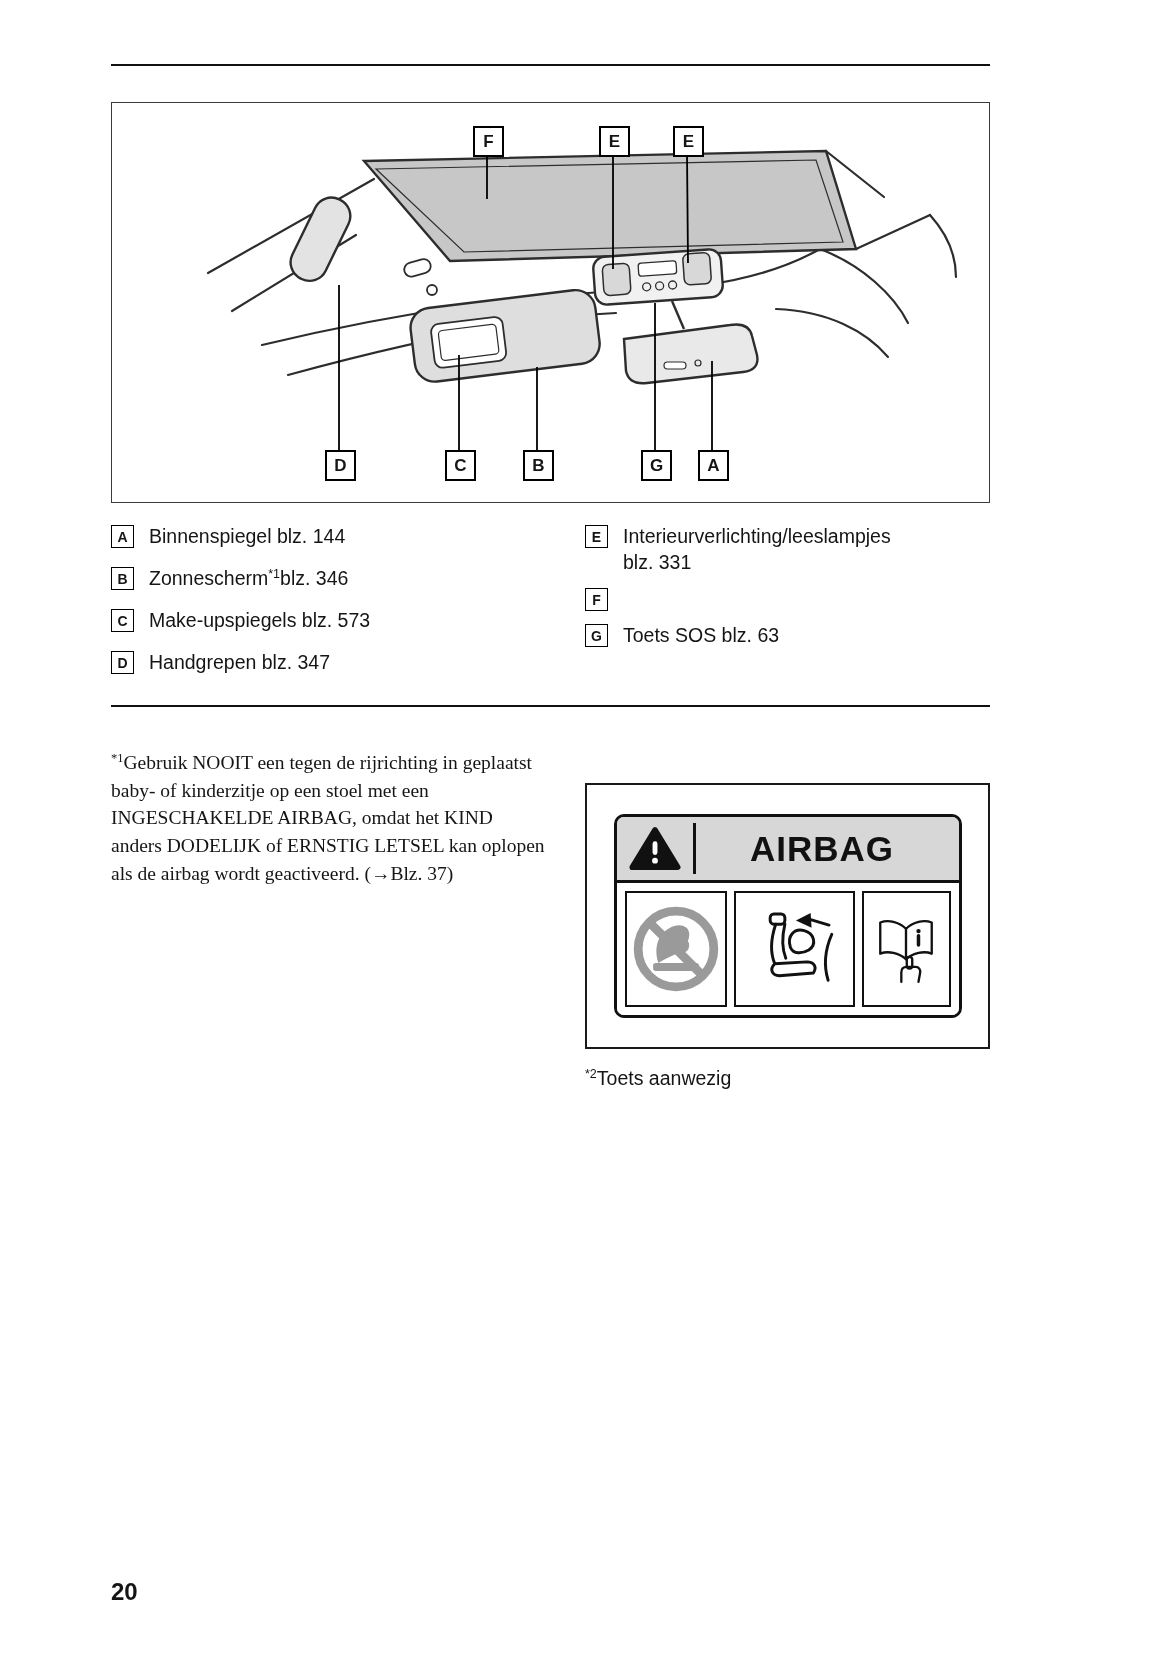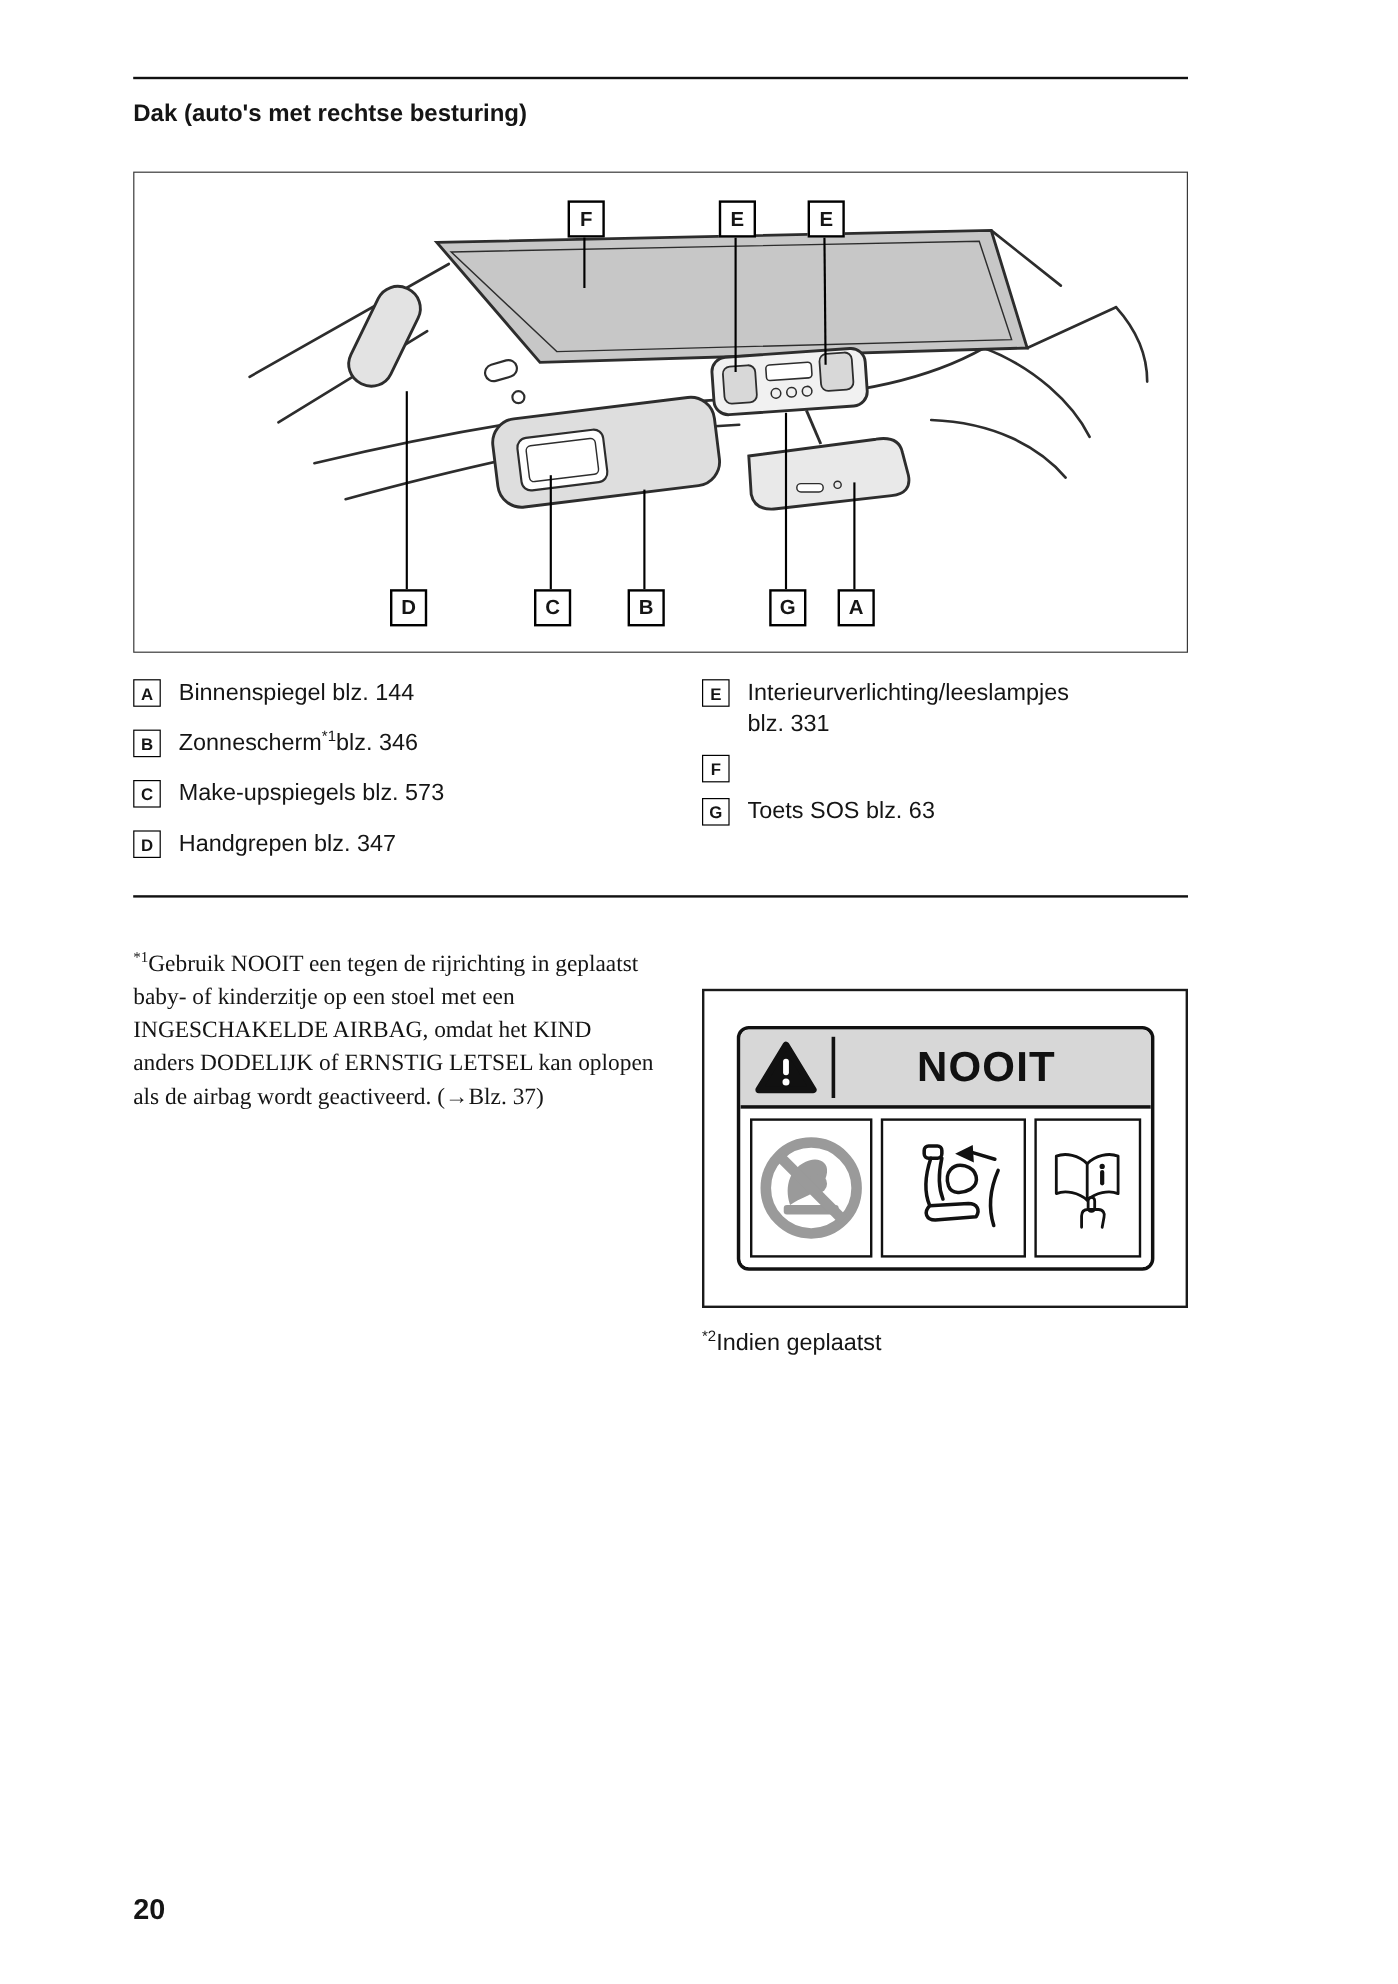--- a/index.html
+++ b/index.html
@@ -46,21 +46,20 @@
   .p1{flex:1.05;} .p2{flex:1.25;} .p3{flex:0.9;}
   .footnote2{margin:18px 0 0 0;font-size:19.5px;}
   .page-number{position:absolute;left:111px;top:1578px;font-size:24px;font-weight:700;}
 </style>
 </head>
 <body>
 
 <main class="content">
 
   <hr class="rule">
-  <h2 class="subtitle">Dak (auto's met rechtse besturing)</h2>
 
   <section class="diagram-box">
     <svg class="roof" viewBox="0 0 876 399" xmlns="http://www.w3.org/2000/svg">
       <g fill="none" stroke="#2d2d2d" stroke-width="2.2" stroke-linecap="round" stroke-linejoin="round">
         <path d="M 96,170 L 262,76"></path>
         <path d="M 120,208 L 244,132"></path>
         <path d="M 150,242 C 300,206 430,190 520,188 C 602,186 662,172 708,146"></path>
         <path d="M 176,272 C 308,236 420,214 504,210"></path>
         <path d="M 714,48 L 772,94"></path>
         <path d="M 744,146 L 818,112"></path>
@@ -160,21 +159,21 @@
       <div class="airbag-box">
         <div class="airbag-label">
           <div class="airbag-header">
             <span class="tri-cell">
               <svg viewBox="0 0 64 58" width="52" height="47" xmlns="http://www.w3.org/2000/svg">
                 <path d="M 32,6 L 60,52 L 4,52 Z" fill="#111" stroke="#111" stroke-width="7" stroke-linejoin="round"></path>
                 <rect x="29" y="20" width="6" height="17" rx="3" fill="#fff"></rect>
                 <circle cx="32" cy="44" r="3.6" fill="#fff"></circle>
               </svg>
             </span>
-            <span class="airbag-title">NOOIT</span>
+            <span class="airbag-title">AIRBAG</span>
           </div>
           <div class="airbag-pictos">
             <div class="picto p1">
               <svg viewBox="0 0 100 100" width="88" height="88" xmlns="http://www.w3.org/2000/svg">
                 <g fill="#9a9a9a">
                   <path d="M 30,66 C 24,48 30,30 48,24 C 58,21 66,26 65,35 C 64,45 57,52 47,57 C 40,60 34,63 30,66 Z"></path>
                   <circle cx="56" cy="46" r="9"></circle>
                   <rect x="24" y="66" width="52" height="9" rx="3"></rect>
                 </g>
                 <g stroke="#9a9a9a" stroke-width="10" fill="none">
@@ -205,19 +204,19 @@
                   <path d="M 66,33 L 66,45" stroke-width="4.5"></path>
                   <rect x="51" y="60" width="7" height="15" rx="3.5"></rect>
                   <path d="M 44,92 L 44,80 C 44,75 47,73 51,73 L 62,73 C 67,73 69,77 68,81 L 66,92"></path>
                 </g>
                 <circle cx="66" cy="27" r="2.8" fill="#111"></circle>
               </svg>
             </div>
           </div>
         </div>
       </div>
-      <p class="footnote2"><sup class="fn">*2</sup><span>Indien geplaatst</span></p>
+      <p class="footnote2"><sup class="fn">*2</sup><span>Toets aanwezig</span></p>
     </div>
   </section>
 
 </main>
 
 <div class="page-number">20</div>
 
 </body></html>

